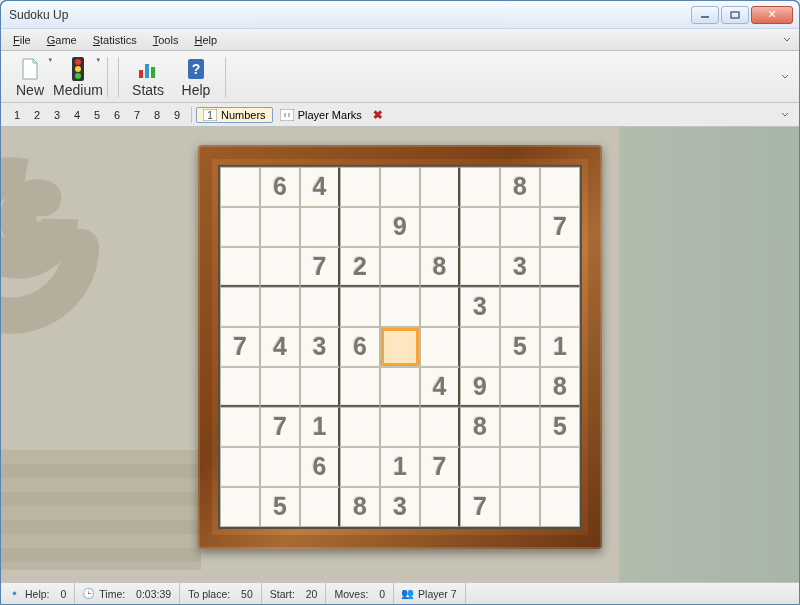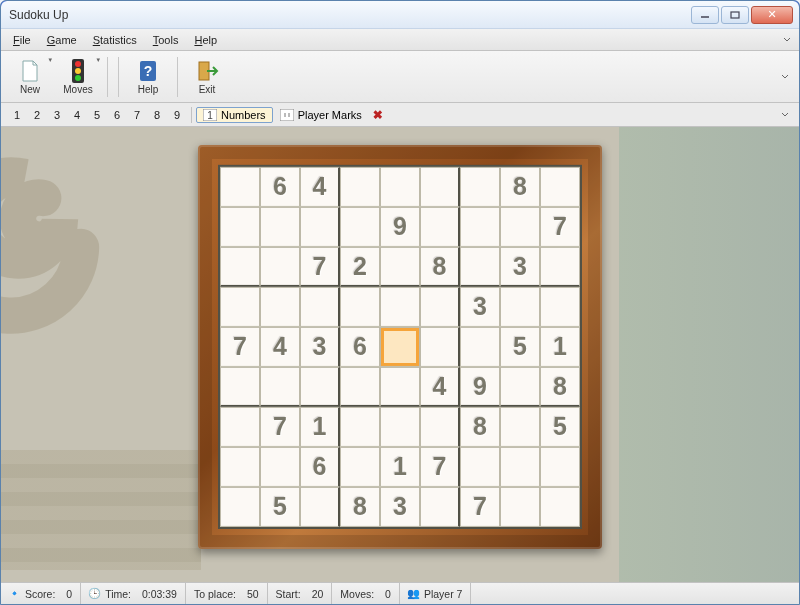--- a/index.html
+++ b/index.html
@@ -18,21 +18,21 @@
 .menubar-left { display:flex; }
 .menu-item { font-size: 11px; padding: 2px 8px; color: #1f1f1f; }
 .menu-item u { text-decoration: underline; }
 .drop-arr { width:8px; height:8px; align-self:center; margin-right:4px; }
 .drop-arr svg{display:block;}
 
 
 .toolbar { height: 52px; background: linear-gradient(#f6f6f6,#e9e9e9); border-bottom: 1px solid #c2c2c2; display: flex; align-items: center; padding: 2px 6px; gap: 2px; }
 .tbar-btn { display:flex; flex-direction:column; align-items:center; justify-content:center; width:46px; height:46px; border-radius:3px; }
 .tbar-icon { width:26px; height:26px; display:flex; align-items:center; justify-content:center; }
-.tbar-label { font-size:10px; color:#333; }
+.tbar-label { font-size:14px; color:#333; }
 .tbar-sep { width:1px; height:40px; background:#c7c7c7; margin:0 4px; }
 .tbar-btn.split { display:flex; flex-direction:column; align-items:center; position:relative; }
 .tbar-btn.split .sp-arr { position:absolute; right:1px; top:2px; font-size:7px; color:#666; }
 
 
 .numbar { height: 24px; background:#ebebeb; border-bottom:1px solid #c2c2c2; display:flex; align-items:center; padding:0 6px; gap:0; }
 .num-btn { font-size:11px; width:20px; text-align:center; color:#222; }
 .numbar-sep { width:1px; height:16px; background:#c2c2c2; margin:0 4px; }
 .mode-btn { display:flex; align-items:center; gap:4px; padding:1px 6px; border:1px solid transparent; font-size:11px; border-radius:2px; }
 .mode-btn.active { border-color:#7da2ce; background:#fdf4d6; }
@@ -109,43 +109,44 @@
     <div class="tbar-btn split">
       <span class="sp-arr">▾</span>
       <div class="tbar-icon">
           <svg width="14" height="26">
             <rect x="1" y="1" width="12" height="24" rx="2" fill="#333"></rect>
             <circle cx="7" cy="6" r="3" fill="#e33"></circle>
             <circle cx="7" cy="13" r="3" fill="#fc3"></circle>
             <circle cx="7" cy="20" r="3" fill="#3c3"></circle>
           </svg>
         </div>
-      <div class="tbar-label">Moves</div>
+      <div class="tbar-label">Medium</div>
     </div>
     <div class="tbar-sep"></div>
     <div class="tbar-sep"></div>
+    <div class="tbar-btn">
+      <div class="tbar-icon">
+          <svg width="24" height="22">
+            <rect x="3" y="12" width="4" height="8" fill="#c33"></rect>
+            <rect x="9" y="6" width="4" height="14" fill="#39c"></rect>
+            <rect x="15" y="9" width="4" height="11" fill="#3a3"></rect>
+          </svg>
+        </div>
+      <div class="tbar-label">Stats</div>
+    </div>
     <div class="tbar-btn">
       <div class="tbar-icon">
           <svg width="22" height="24">
             <rect x="3" y="2" width="16" height="20" rx="2" fill="#3a6db5"></rect>
             <text x="11" y="17" text-anchor="middle" fill="#fff" font-size="14" font-weight="bold">?</text>
           </svg>
         </div>
       <div class="tbar-label">Help</div>
     </div>
     <div class="tbar-sep"></div>
-    <div class="tbar-btn">
-      <div class="tbar-icon">
-          <svg width="24" height="24">
-            <rect x="4" y="3" width="10" height="18" fill="#d9a84a" stroke="#a07020"></rect>
-            <path d="M12 12 h10 M18 8 l4 4 -4 4" fill="none" stroke="#3a9a3a" stroke-width="2"></path>
-          </svg>
-        </div>
-      <div class="tbar-label">Exit</div>
-    </div>
     <div style="flex:1"></div>
     <div class="drop-arr">
         <svg width="8" height="8">
           <path d="M1 2 L4 5 L7 2" fill="none" stroke="#666" stroke-width="1"></path>
         </svg>
       </div>
   </div>
 
   <div class="numbar">
     <div id="numbar-nums" style="display:flex;">
@@ -293,21 +294,21 @@
               <div class="cell"></div>
             </div>
           </div>
       </div>
     </div>
   </div>
 
   <div class="statusbar">
     <div class="status-seg">
       <span class="st-ico">🔹</span>
-      <span>Score:</span>&nbsp;<span>0</span>
+      <span>Help:</span>&nbsp;<span>0</span>
     </div>
     <div class="status-seg">
       <span class="st-ico">🕒</span>
       <span>Time:</span>&nbsp;<span>0:03:39</span>
     </div>
     <div class="status-seg">
       <span>To place:</span>&nbsp;<span>50</span>
     </div>
     <div class="status-seg">
       <span>Start:</span>&nbsp;<span>20</span>

